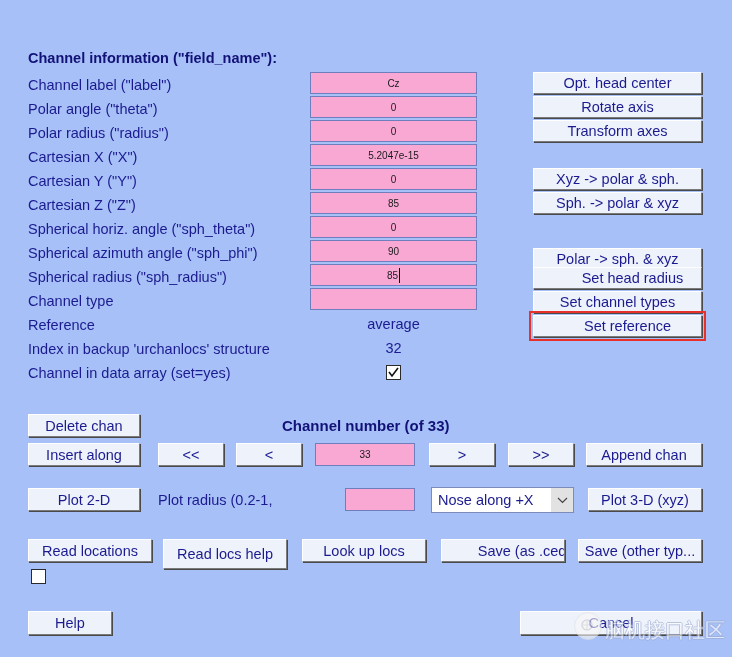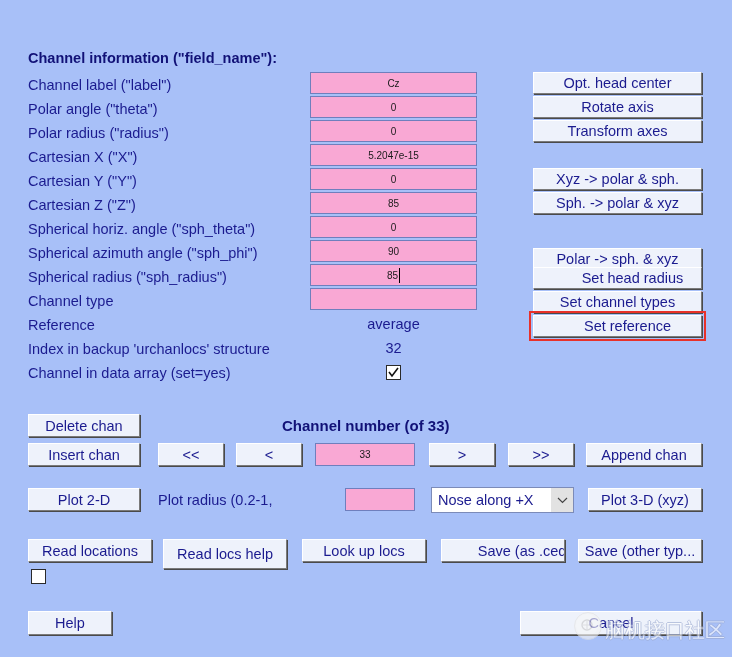--- a/index.html
+++ b/index.html
@@ -267,21 +267,21 @@
     <div class="btn" style="left:533px; top:137px; width:169px; height:22px;">Xyz -&gt; polar &amp; sph.</div>
     <div class="btn" style="left:533px; top:161px; width:169px; height:22px;">Sph. -&gt; polar &amp; xyz</div>
     <div class="btn" style="left:533px; top:185px; width:169px; height:22px;margin-top:32px;">Polar -&gt; sph. &amp; xyz</div>
 
     <div class="btn" style="left:533px; top:236px; width:169px; height:22px;padding-left:30px;">Set head radius</div>
     <div class="btn" style="left:533px; top:260px; width:169px; height:22px;">Set channel types</div>
     <div class="btn" style="left:533px; top:284px; width:169px; height:22px;padding-left:20px;">Set reference</div>
     <div class="highlight-box" style="left:529px; top:280px; width:177px; height:30px;"></div>
 
     <div class="btn" style="left:28px;  top:383px; width:112px; height:23px;">Delete chan</div>
-    <div class="btn" style="left:28px;  top:412px; width:112px; height:23px;">Insert chan</div>
+    <div class="btn" style="left:28px;  top:412px; width:112px; height:23px;">Insert along</div>
 
     <div class="lbl bold" style="left:282px; top:386px; font-size:15px;">Channel number (of 33)</div>
 
     <div class="btn" style="left:158px; top:412px; width:66px;  height:23px;">&lt;&lt;</div>
     <div class="btn" style="left:236px; top:412px; width:66px;  height:23px;">&lt;</div>
     <div class="tf" style="left:315px; top:412px; width:100px; height:23px;">33</div>
     <div class="btn" style="left:429px; top:412px; width:66px;  height:23px;">&gt;</div>
     <div class="btn" style="left:508px; top:412px; width:66px;  height:23px;">&gt;&gt;</div>
     <div class="btn" style="left:586px; top:412px; width:116px; height:23px;">Append chan</div>
 

